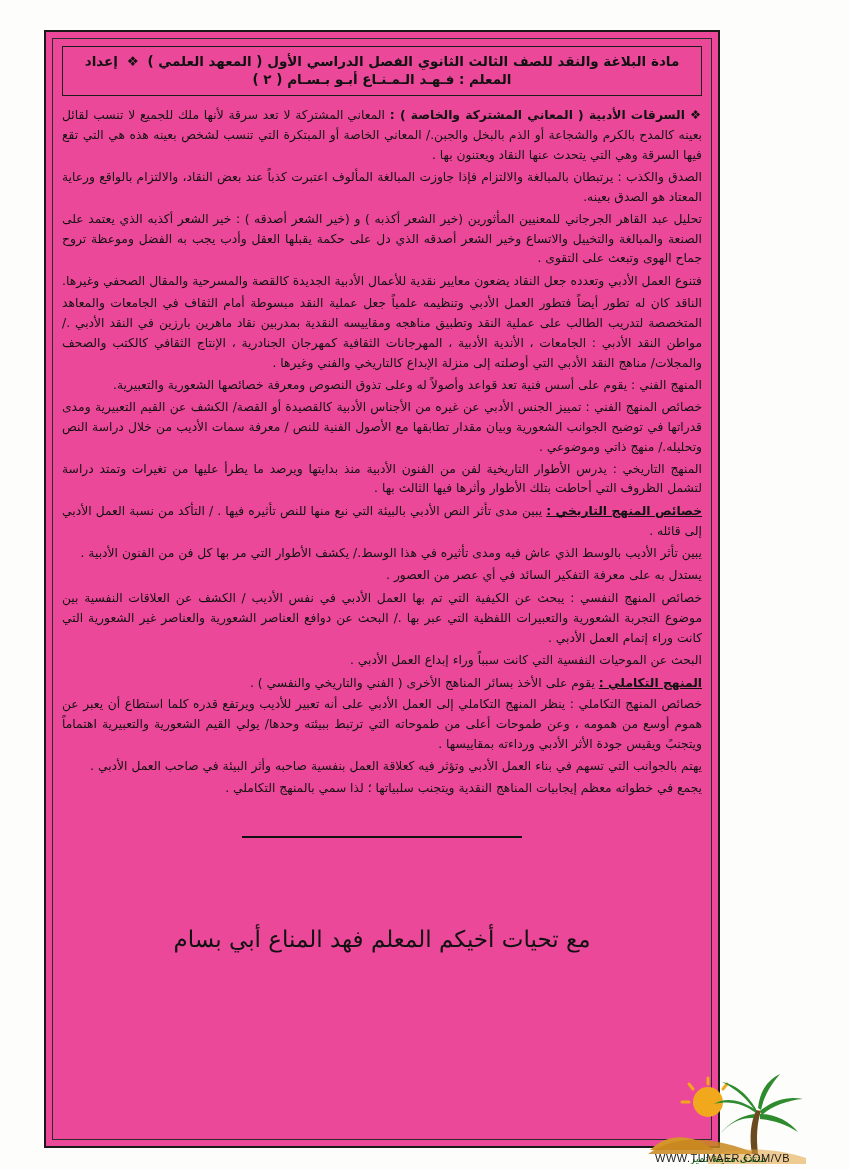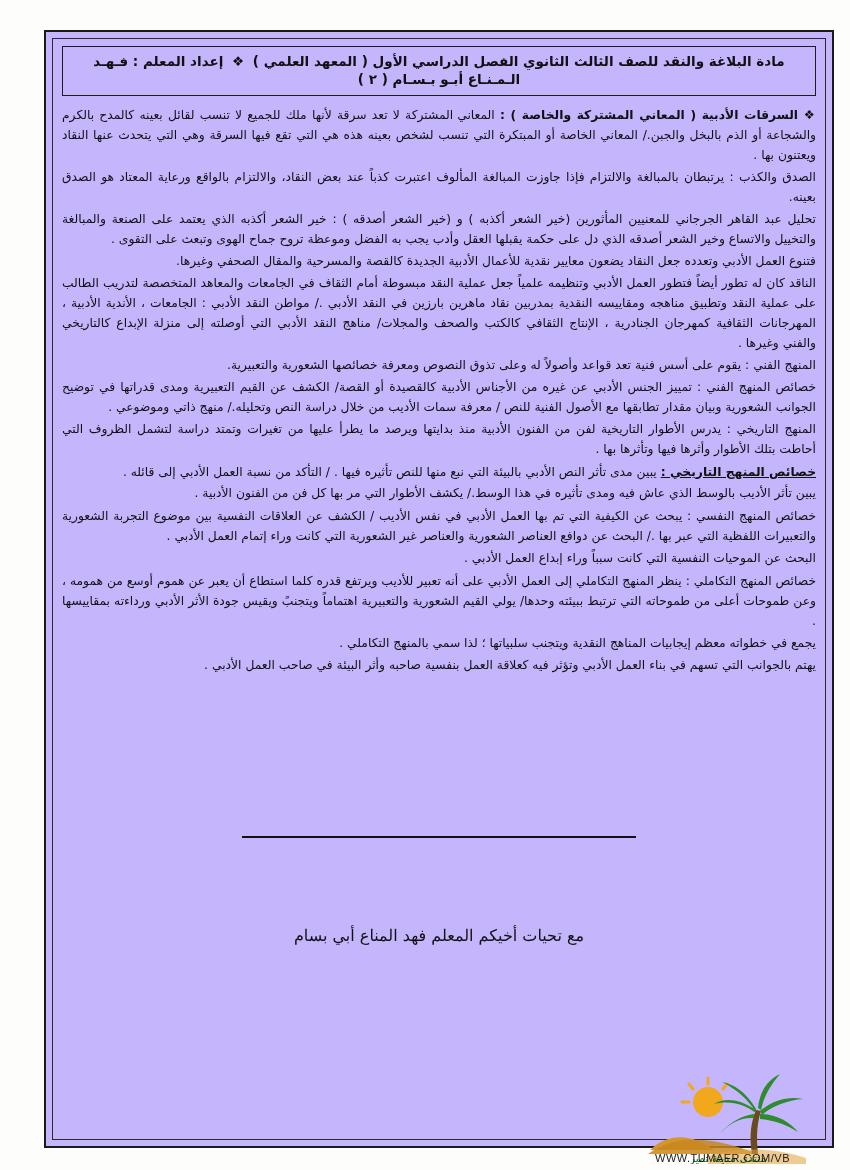--- a/index.html
+++ b/index.html
@@ -19,24 +19,24 @@
     left: 0; top: 0;
     width: 850px;
     height: 1170px;
     background: #fdfdfb;
   }
   
   .scan-frame {
     position: absolute;
     left: 44px;
     top: 30px;
-    width: 790px;
+    width: 676px;
     height: 1118px;
     border: 2px solid #1a1a1a;
-    background: #c4b5fd;
+    background: #ec4899;
     box-sizing: border-box;
   }
   .scan-frame-inner {
     position: absolute;
     left: 6px;
     top: 6px;
     right: 6px;
     bottom: 6px;
     border: 1px solid #2b2b2b;
     box-sizing: border-box;
@@ -97,21 +97,21 @@
     right: 180px;
     top: 790px;
     border-top: 2px solid #111;
   }
   .signature {
     position: absolute;
     left: 0;
     right: 0;
     top: 880px;
     text-align: center;
-    font-size: 16px;
+    font-size: 23px;
     color: #111;
     font-family: "DejaVu Serif", serif;
   }
 
   
   .logo {
     position: absolute;
     left: 648px;
     top: 1072px;
     width: 160px;
@@ -162,40 +162,45 @@
           </p>
           <p class="para">الصدق والكذب : يرتبطان بالمبالغة والالتزام فإذا جاوزت المبالغة المألوف اعتبرت كذباً عند بعض النقاد، والالتزام بالواقع ورعاية المعتاد هو الصدق بعينه.</p>
           <p class="para">تحليل عبد القاهر الجرجاني للمعنيين المأثورين (خير الشعر أكذبه ) و (خير الشعر أصدقه ) : خير الشعر أكذبه الذي يعتمد على الصنعة والمبالغة والتخييل والاتساع وخير الشعر أصدقه الذي دل على حكمة يقبلها العقل وأدب يجب به الفضل وموعظة تروح جماح الهوى وتبعث على التقوى .</p>
         </div>
 
         <div class="blk">
           <p class="para">فتنوع العمل الأدبي وتعدده جعل النقاد يضعون معايير نقدية للأعمال الأدبية الجديدة كالقصة والمسرحية والمقال الصحفي وغيرها.</p>
           <p class="para">الناقد كان له تطور أيضاً فتطور العمل الأدبي وتنظيمه علمياً جعل عملية النقد مبسوطة أمام الثقاف في الجامعات والمعاهد المتخصصة لتدريب الطالب على عملية النقد وتطبيق مناهجه ومقاييسه النقدية بمدربين نقاد ماهرين بارزين في النقد الأدبي ./ مواطن النقد الأدبي : الجامعات ، الأندية الأدبية ، المهرجانات الثقافية كمهرجان الجنادرية ، الإنتاج الثقافي كالكتب والصحف والمجلات/ مناهج النقد الأدبي التي أوصلته إلى منزلة الإبداع كالتاريخي والفني وغيرها .</p>
           <p class="para">المنهج الفني : يقوم على أسس فنية تعد قواعد وأصولاً له وعلى تذوق النصوص ومعرفة خصائصها الشعورية والتعبيرية.</p>
           <p class="para">خصائص المنهج الفني : تمييز الجنس الأدبي عن غيره من الأجناس الأدبية كالقصيدة أو القصة/ الكشف عن القيم التعبيرية ومدى قدراتها في توضيح الجوانب الشعورية وبيان مقدار تطابقها مع الأصول الفنية للنص / معرفة سمات الأديب من خلال دراسة النص وتحليله./ منهج ذاتي وموضوعي .</p>
-          <p class="para">المنهج التاريخي : يدرس الأطوار التاريخية لفن من الفنون الأدبية منذ بدايتها ويرصد ما يطرأ عليها من تغيرات وتمتد دراسة لتشمل الظروف التي أحاطت بتلك الأطوار وأثرها فيها وتأثرها بها .</p>
+          <p class="para">المنهج التاريخي : يدرس الأطوار التاريخية لفن من الفنون الأدبية منذ بدايتها ويرصد ما يطرأ عليها من تغيرات وتمتد دراسة لتشمل الظروف التي أحاطت بتلك الأطوار وأثرها فيها الثالث بها .</p>
         </div>
 
         <div class="blk">
           <p class="para center">
             <span class="lead u">خصائص المنهج التاريخي :</span>
             <span>يبين مدى تأثر النص الأدبي بالبيئة التي نبع منها للنص تأثيره فيها . /  التأكد من نسبة العمل الأدبي إلى قائله .</span>
           </p>
           <p class="para center">يبين تأثر الأديب بالوسط الذي عاش فيه ومدى تأثيره في هذا الوسط./ يكشف الأطوار التي مر بها كل فن من الفنون الأدبية .</p>
+          <p class="para center">يستدل به على معرفة التفكير السائد في أي عصر من العصور .</p>
         </div>
 
         <div class="blk">
           <p class="para">خصائص المنهج النفسي : يبحث عن الكيفية التي تم بها العمل الأدبي في نفس الأديب / الكشف عن العلاقات النفسية بين موضوع التجربة الشعورية والتعبيرات اللفظية التي عبر بها ./  البحث عن دوافع العناصر الشعورية والعناصر غير الشعورية التي كانت وراء إتمام العمل الأدبي .</p>
           <p class="para center">البحث عن الموحيات النفسية التي كانت سبباً وراء إبداع العمل الأدبي .</p>
         </div>
 
         <div class="blk">
+          <p class="para center">
+            <span class="lead u">المنهج التكاملي :</span>
+            <span>يقوم على الأخذ بسائر المناهج الأخرى ( الفني والتاريخي والنفسي ) .</span>
+          </p>
           <p class="para">خصائص المنهج التكاملي : ينظر المنهج التكاملي إلى العمل الأدبي على أنه تعبير للأديب ويرتفع قدره كلما استطاع أن يعبر عن هموم أوسع من همومه ، وعن طموحات أعلى من طموحاته التي ترتبط ببيئته وحدها/ يولي القيم الشعورية والتعبيرية اهتماماً ويتجنبً ويقيس جودة الأثر الأدبي ورداءته بمقاييسها .</p>
+          <p class="para center">يهتم بالجوانب التي تسهم في بناء العمل الأدبي وتؤثر فيه كعلاقة العمل بنفسية صاحبه وأثر البيئة في صاحب العمل الأدبي .</p>
           <p class="para center">يجمع في خطواته معظم إيجابيات المناهج النقدية ويتجنب سلبياتها ؛ لذا سمي بالمنهج التكاملي .</p>
-          <p class="para center">يهتم بالجوانب التي تسهم في بناء العمل الأدبي وتؤثر فيه كعلاقة العمل بنفسية صاحبه وأثر البيئة في صاحب العمل الأدبي .</p>
         </div>
 
       </div>
 
       <div class="rule"></div>
 
       <div class="signature">مع تحيات أخيكم المعلم فهد المناع أبي بسام</div>
 
       <div class="page-num"></div>
     </div>

